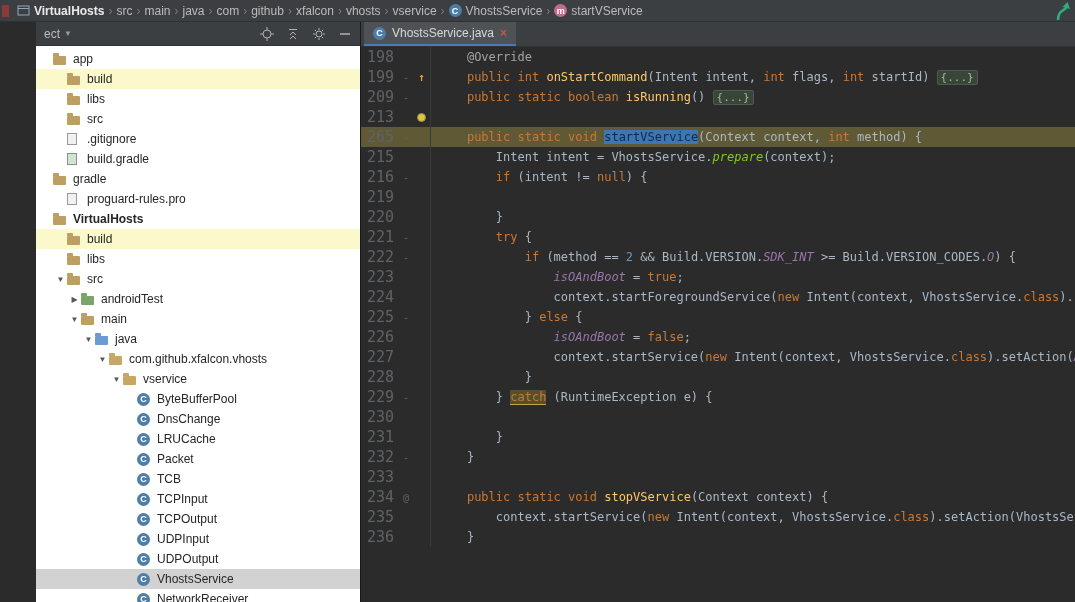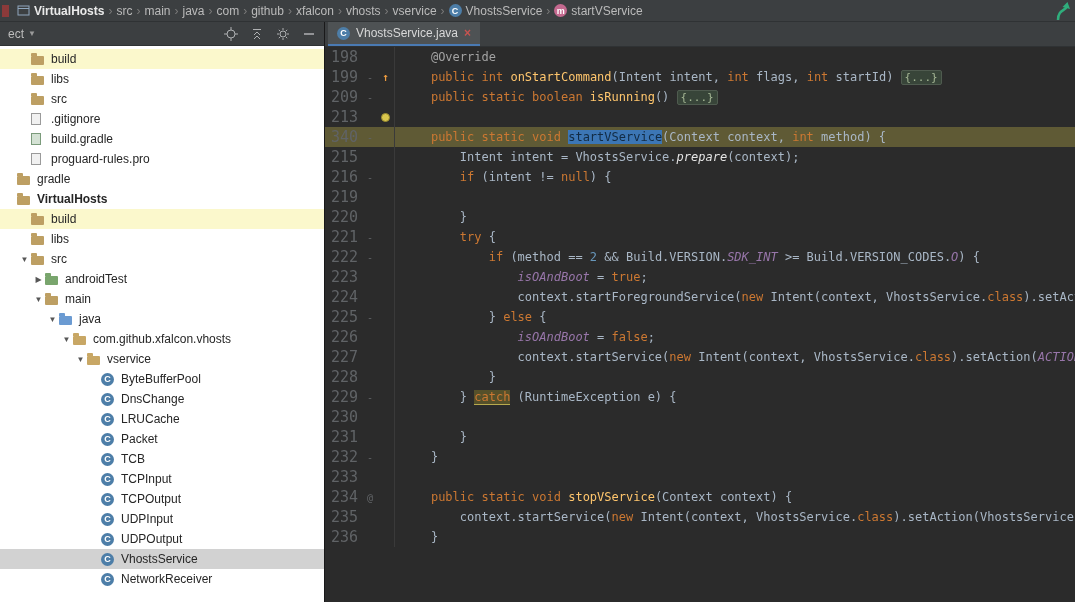--- a/index.html
+++ b/index.html
@@ -16,21 +16,21 @@
   .crumb-sep { color:#7a7a7a; padding:0 2px; font-size:12px; }
   .tr-arrow { position:absolute; right:3px; top:1px; }
 
   .ico-class, .ico-method { width:13px; height:13px; border-radius:50%; color:#fff;
     font-size:9px; font-weight:bold; display:inline-flex; align-items:center; justify-content:center;
     font-family:"Liberation Sans",sans-serif; flex:0 0 13px; }
   .ico-class { background:#4d7ea8; }
   .ico-method { background:#c4698f; }
 
   
-  .main-row { flex:1; display:flex; min-height:0; }
+  .main-row { flex:1; display:flex; min-height:0;margin-left:36px; }
 
   
   .project-panel { flex:0 0 325px; width:325px; background:#ffffff; display:flex; flex-direction:column;
     border-right:1px solid #19191a; }
   .panel-header { flex:0 0 24px; background:#3c3f41; border-bottom:1px solid #2f3234; color:#bdbdbd;
     display:flex; align-items:center; font-size:12px; padding:0 8px; gap:4px; }
   .panel-caret { font-size:8px; color:#9a9a9a; }
   .header-icons { margin-left:auto; display:flex; gap:12px; align-items:center; }
   .hicon { cursor:pointer; display:inline-flex; }
   .tree { flex:1; overflow:hidden; background:#fff; padding-top:3px; }
@@ -62,21 +62,21 @@
   .ln { flex:0 0 38px; text-align:right; color:#606366; font-size:15px; padding-right:5px;
     font-family:"DejaVu Sans Mono",monospace; cursor:pointer; }
   .cmark { flex:0 0 14px; color:#606366; font-size:10px; text-align:center; }
   .cicon { flex:0 0 17px; display:flex; justify-content:center; align-items:center; }
   .ccode { white-space:pre; border-left:1px solid #3a3a3a; padding-left:7px; align-self:stretch; display:flex; align-items:center; }
   .ov-icon { color:#ef9c3f; font-weight:bold; font-size:11px; cursor:pointer; }
   .bulb-icon { width:9px; height:9px; background:#d9c64d; border:1px solid #9a8c2f; border-radius:50%; display:inline-block; cursor:pointer; }
 
   .tk-p { color:#a9b7c6; } .tk-k { color:#cc7832; } .tk-a { color:#a3a3a3; }
   .tk-m { color:#ffc66d; } .tk-n { color:#6897bb; }
-  .tk-f { color:#9876aa; font-style:italic; } .tk-s { color:#e5e5e5; font-style:italic; }
+  .tk-f { color:#9876aa; font-style:italic; } .tk-s { color:#84cc16; font-style:italic; }
   .tk-sel { background:#3c76b5; color:#122b44; }
   .tk-warn { background:#55502a; color:#cc7832; border-bottom:1px solid #b8a94e; }
   .tk-fold { background:#384539; color:#a5b795; border:1px solid #4f5b4f; border-radius:2px; padding:0 3px; font-size:11px; }
 </style>
 </head>
 <body>
 
 <div class="app">
 
   <div class="breadcrumb-bar">
@@ -166,20 +166,27 @@
               </svg>
           </span>
           <span class="hicon">
             <svg width="14" height="14" viewBox="0 0 14 14">
                 <path d="M2 7h10" stroke="#afb1b3" stroke-width="1.5"></path>
               </svg>
           </span>
         </span>
       </div>
       <div class="tree" id="tree">
+          <div class="trow" style="padding-left: 4px;">
+            <span class="tarrow"></span>
+            <span class="ticon">
+              <span class="fico"></span>
+            </span>
+            <span class="tlabel">app</span>
+          </div>
           <div class="trow yellow" style="padding-left: 18px;">
             <span class="tarrow"></span>
             <span class="ticon">
               <span class="fico"></span>
             </span>
             <span class="tlabel">build</span>
           </div>
           <div class="trow" style="padding-left: 18px;">
             <span class="tarrow"></span>
             <span class="ticon">
@@ -201,33 +208,33 @@
             </span>
             <span class="tlabel">.gitignore</span>
           </div>
           <div class="trow" style="padding-left: 18px;">
             <span class="tarrow"></span>
             <span class="ticon">
               <span class="file-ico gradle"></span>
             </span>
             <span class="tlabel">build.gradle</span>
           </div>
+          <div class="trow" style="padding-left: 4px;">
+            <span class="tarrow"></span>
+            <span class="ticon">
+              <span class="fico"></span>
+            </span>
+            <span class="tlabel">gradle</span>
+          </div>
           <div class="trow" style="padding-left: 18px;">
             <span class="tarrow"></span>
             <span class="ticon">
               <span class="file-ico"></span>
             </span>
             <span class="tlabel">proguard-rules.pro</span>
-          </div>
-          <div class="trow" style="padding-left: 4px;">
-            <span class="tarrow"></span>
-            <span class="ticon">
-              <span class="fico"></span>
-            </span>
-            <span class="tlabel">gradle</span>
           </div>
           <div class="trow" style="padding-left: 4px;">
             <span class="tarrow"></span>
             <span class="ticon">
               <span class="fico"></span>
             </span>
             <span class="tlabel bold">VirtualHosts</span>
           </div>
           <div class="trow yellow" style="padding-left: 18px;">
             <span class="tarrow"></span>
@@ -396,21 +403,21 @@
           </div>
           <div class="cline">
             <span class="ln">213</span>
             <span class="cmark"></span>
             <span class="cicon">
               <span class="bulb-icon"></span>
             </span>
             <span class="ccode"></span>
           </div>
           <div class="cline cur">
-            <span class="ln">340</span>
+            <span class="ln">265</span>
             <span class="cmark">-</span>
             <span class="cicon"></span>
             <span class="ccode"><span class="tk-p">    </span><span class="tk-k">public static void</span><span class="tk-p"> </span><span class="tk-sel">startVService</span><span class="tk-p">(Context context, </span><span class="tk-k">int</span><span class="tk-p"> method) {</span></span>
           </div>
           <div class="cline">
             <span class="ln">215</span>
             <span class="cmark"></span>
             <span class="cicon"></span>
             <span class="ccode"><span class="tk-p">        Intent intent = VhostsService.</span><span class="tk-s">prepare</span><span class="tk-p">(context);</span></span>
           </div>

